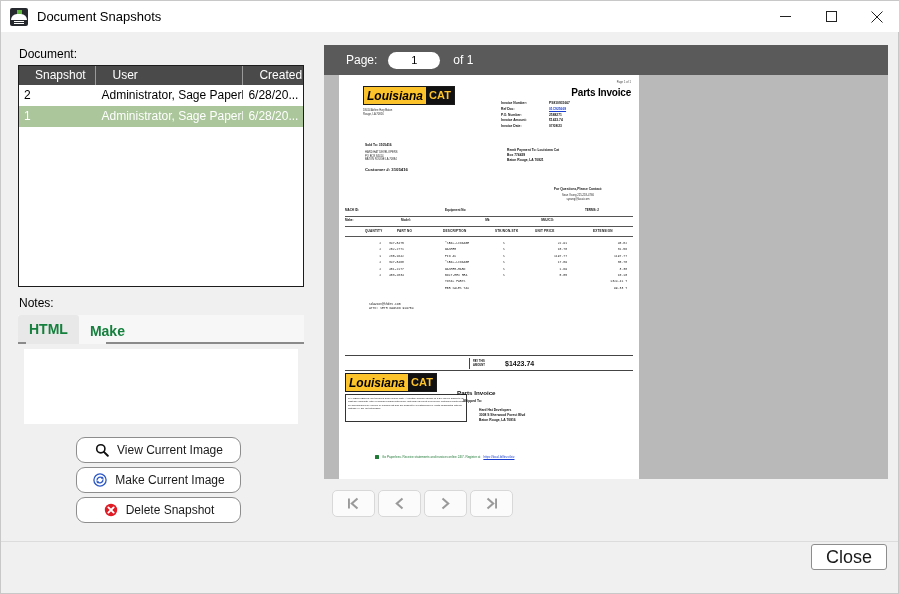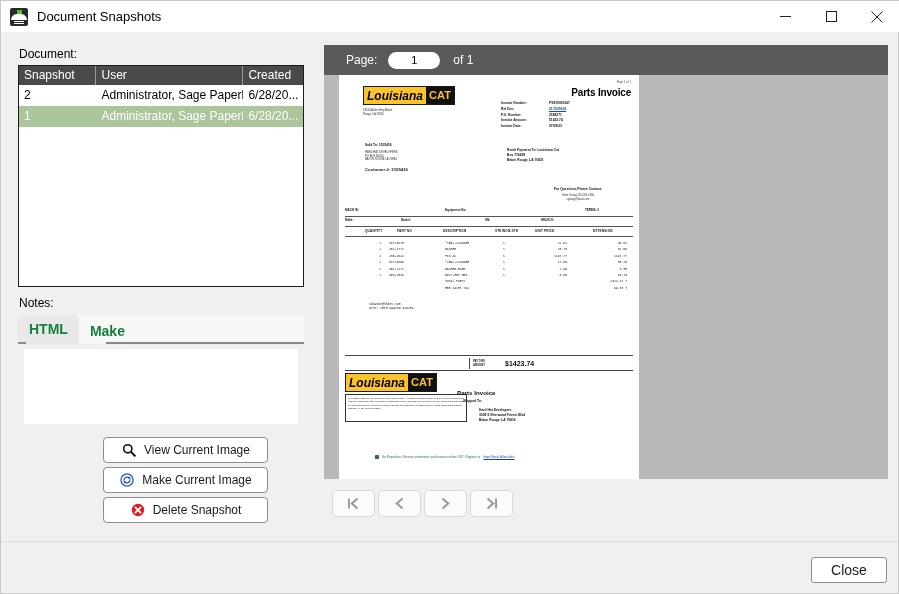--- a/index.html
+++ b/index.html
@@ -107,21 +107,21 @@
     display: flex;
     height: 19px;
     background: #4a4a4a;
     color: #ffffff;
     font-size: 12px;
     align-items: center;
   }
   .list-header .hcell {
     height: 19px;
     line-height: 19px;
-    padding-left: 5px;
+    padding-left: 16px;
     box-sizing: border-box;
     border-right: 1px solid #9a9a9a;
     overflow: hidden;
     white-space: nowrap;
   }
   .hcell.c1 { width: 78px; }
   .hcell.c2 { width: 148px; }
   .hcell.c3 { width: 60px; border-right: none; }
   .list-row {
     display: flex;
@@ -197,28 +197,27 @@
     box-sizing: border-box;
   }
 
   
   .action-btn {
     position: absolute;
     left: 75px;
     width: 165px; height: 26px;
     background: #ffffff;
     border: 1px solid #8d8d8d;
-    border-radius: 4px;
+    border-radius: 9px;
     box-sizing: border-box;
     display: flex;
     align-items: center;
     justify-content: center;
     font-size: 12px;
     color: #1a1a1a;
-    margin-left: 27px;
   }
   .action-btn .btn-ico {
     width: 16px; height: 16px;
     margin-right: 7px;
     display: flex;
     align-items: center;
     justify-content: center;
     flex: 0 0 auto;
   }
   #btn-view { top: 436px; }
@@ -478,30 +477,30 @@
 
   
   .footer-sep {
     position: absolute;
     left: 0; top: 540px;
     width: 897px; height: 1px;
     background: #dcdcdc;
   }
   .close-btn {
     position: absolute;
-    left: 810px; top: 556px;
+    left: 810px; top: 543px;
     width: 76px; height: 26px;
     background: #ffffff;
     border: 1px solid #8d8d8d;
     border-radius: 3px;
     box-sizing: border-box;
     display: flex;
     align-items: center;
     justify-content: center;
-    font-size: 14px;
+    font-size: 18px;
     color: #1a1a1a;
   }
 </style>
 </head>
 <body>
 
 <div id="app">
 
   <div class="titlebar">
     <div class="title-icon">

